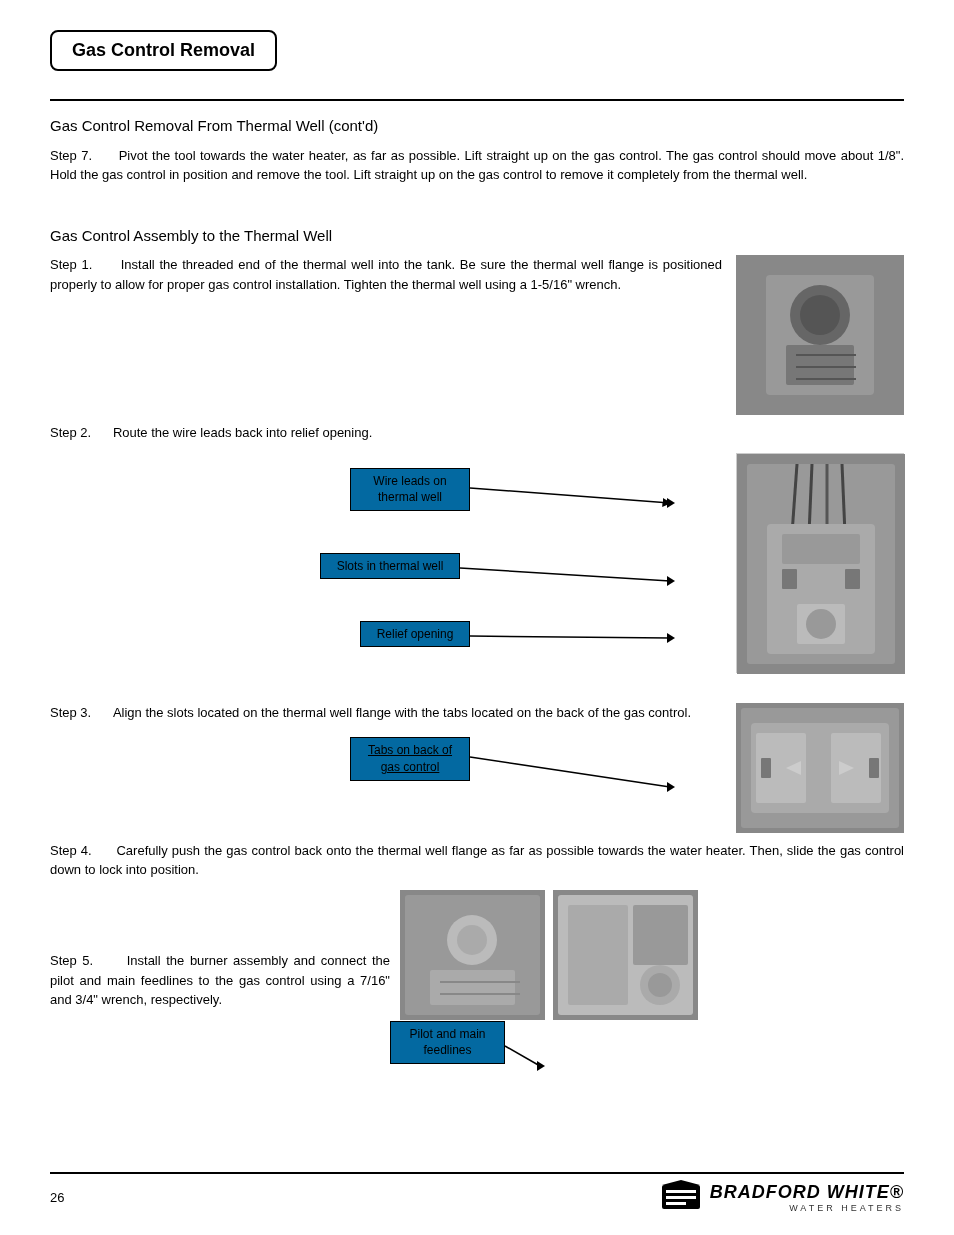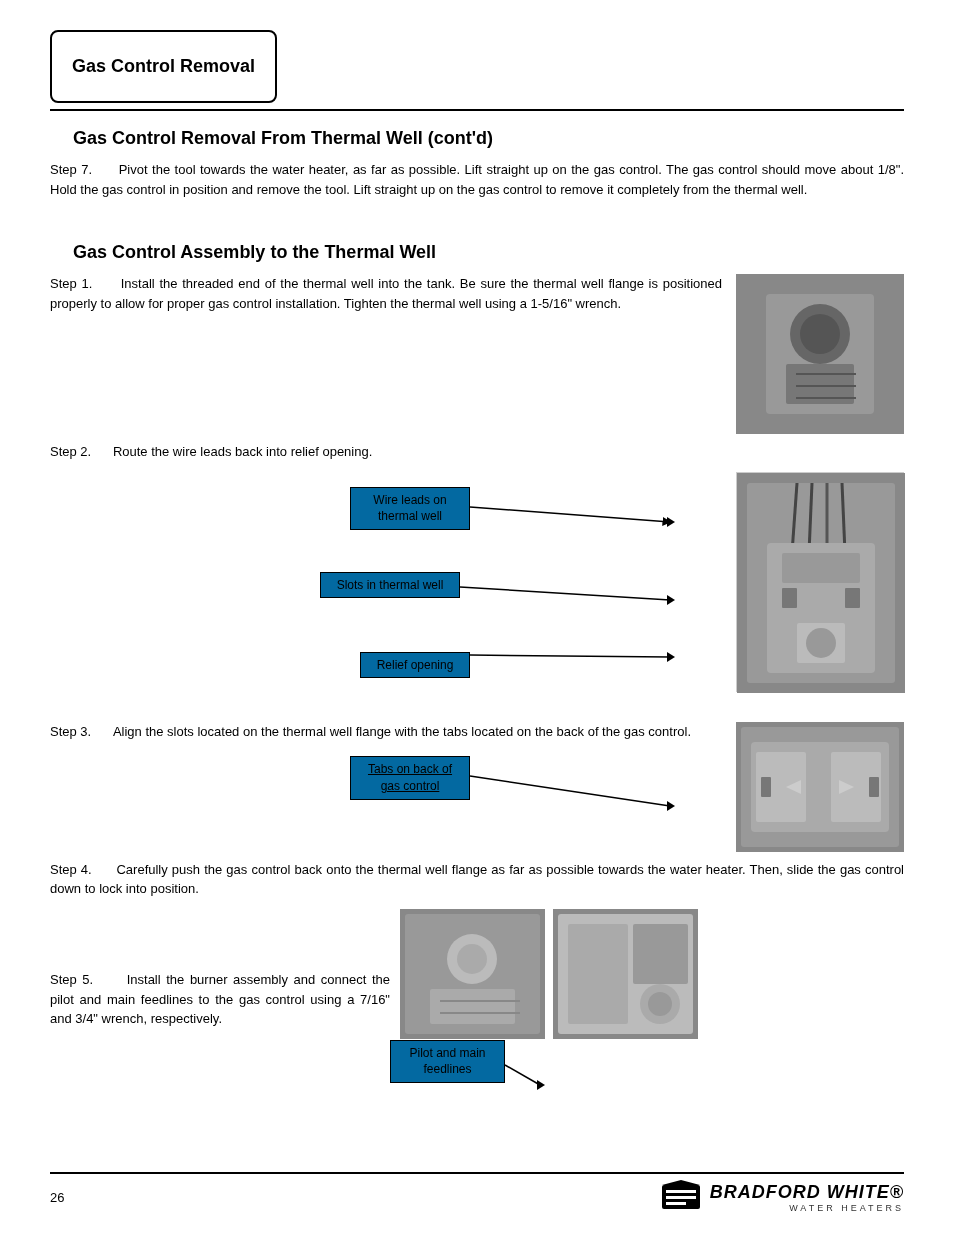--- a/index.html
+++ b/index.html
@@ -14,37 +14,36 @@
     .page {
       width: 954px;
       min-height: 1235px;
       padding: 30px 50px 20px 50px;
       position: relative;
     }
     .title-box {
       border: 2px solid #000;
       border-radius: 8px;
       display: inline-block;
-      padding: 24px 20px;
-      margin-bottom: 6px;
+      padding: 8px 20px;
+      margin-bottom: 28px;
     }
     .title-box h1 {
       font-size: 18px;
       font-weight: bold;
     }
     .hr-thick {
       border: none;
       border-top: 2px solid #000;
       margin-bottom: 14px;
     }
     .section-heading {
-      font-weight: bold;
-      font-size: 18px;
+      font-weight: normal;
+      font-size: 15px;
       margin-bottom: 8px;
-      margin-left: 23px;
     }
     p {
       font-size: 13px;
       line-height: 1.5;
       margin-bottom: 10px;
       text-align: justify;
     }
     .img-top-right {
       float: right;
       width: 168px;
@@ -215,21 +214,21 @@
         </div>
 
         <div class="callout-box" style="left:300px; top:15px; width:120px;">
           <span>Wire leads on thermal well</span>
         </div>
 
         <div class="callout-box" style="left:270px; top:100px; width:140px;">
           <span>Slots in thermal well</span>
         </div>
 
-        <div class="callout-box" style="left:310px; top:180px; width:110px;">
+        <div class="callout-box" style="left:310px; top:168px; width:110px;">
           <span>Relief opening</span>
         </div>
 
         <svg style="position:absolute;top:0;left:0;width:100%;height:100%;pointer-events:none;">
 
           <line x1="420" y1="35" x2="620" y2="50" stroke="#000" stroke-width="1.5" marker-end="url(#arrowhead)"></line>
 
           <line x1="410" y1="115" x2="620" y2="128" stroke="#000" stroke-width="1.5"></line>
           <polygon points="617,123 625,128 617,133" fill="#000"></polygon>
 

